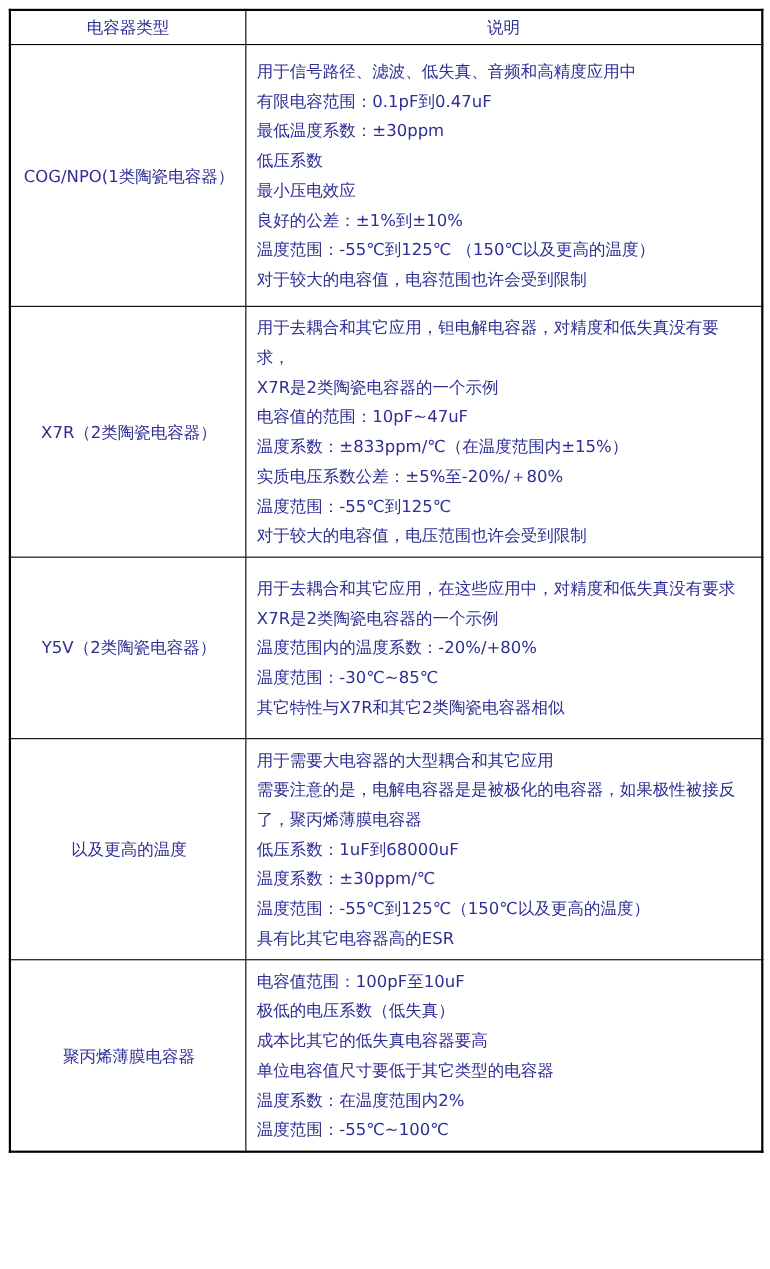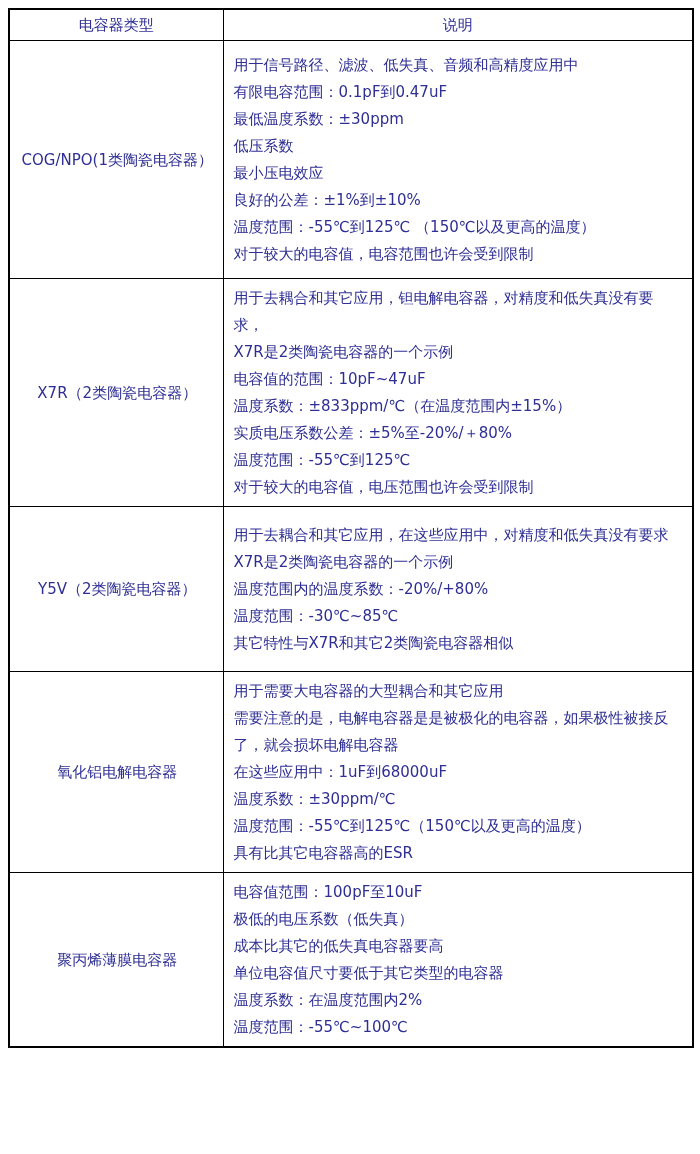--- a/index.html
+++ b/index.html
@@ -109,26 +109,26 @@
       <td class="desc-cell">
         <div class="line">用于去耦合和其它应用，在这些应用中，对精度和低失真没有要求</div>
         <div class="line">X7R是2类陶瓷电容器的一个示例</div>
         <div class="line">温度范围内的温度系数：-20%/+80%</div>
         <div class="line">温度范围：-30℃~85℃</div>
         <div class="line">其它特性与X7R和其它2类陶瓷电容器相似</div>
       </td>
     </tr>
 
     <tr class="r4">
-      <td class="type-cell">氧化铝电解电容器</td>
+      <td class="type-cell">以及更高的温度</td>
       <td class="desc-cell">
         <div class="line">用于需要大电容器的大型耦合和其它应用</div>
         <div class="line">需要注意的是，电解电容器是是被极化的电容器，如果极性被接反</div>
-        <div class="line">了，就会损坏电解电容器</div>
-        <div class="line">在这些应用中：1uF到68000uF</div>
+        <div class="line">了，聚丙烯薄膜电容器</div>
+        <div class="line">低压系数：1uF到68000uF</div>
         <div class="line">温度系数：±30ppm/℃</div>
         <div class="line">温度范围：-55℃到125℃（150℃以及更高的温度）</div>
         <div class="line">具有比其它电容器高的ESR</div>
       </td>
     </tr>
 
 
     <tr class="r6">
       <td class="type-cell">聚丙烯薄膜电容器</td>
       <td class="desc-cell">

